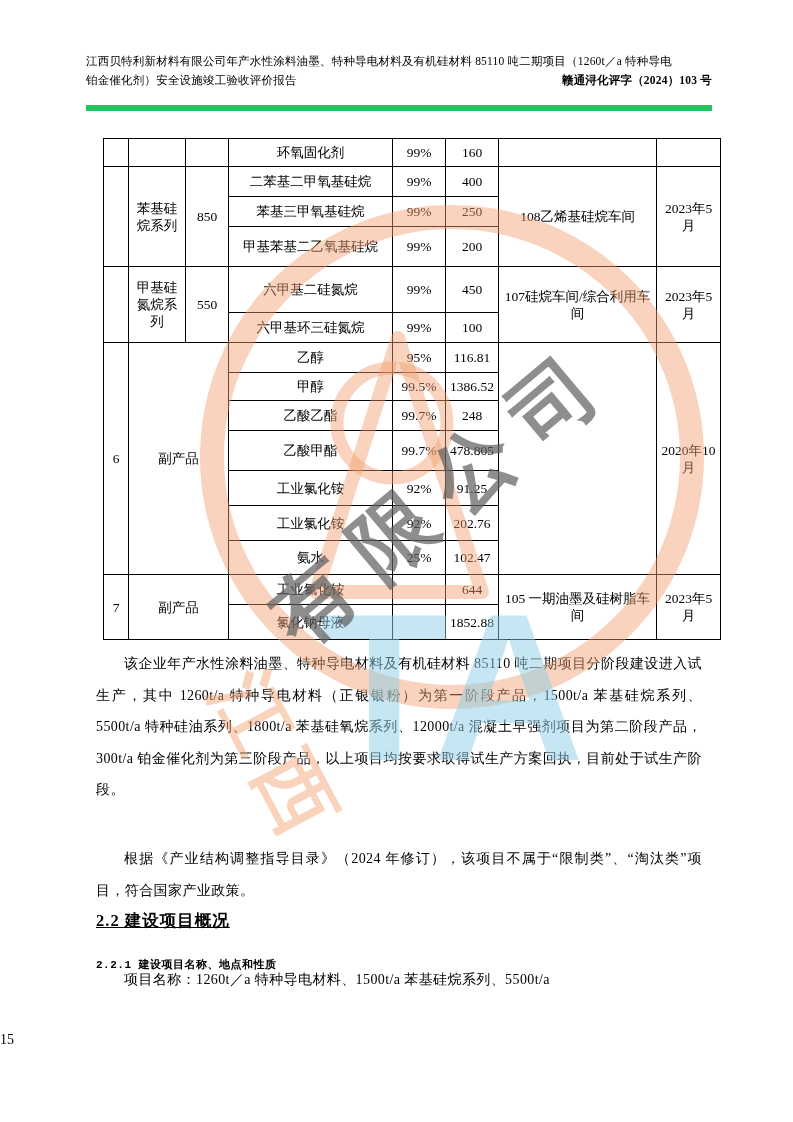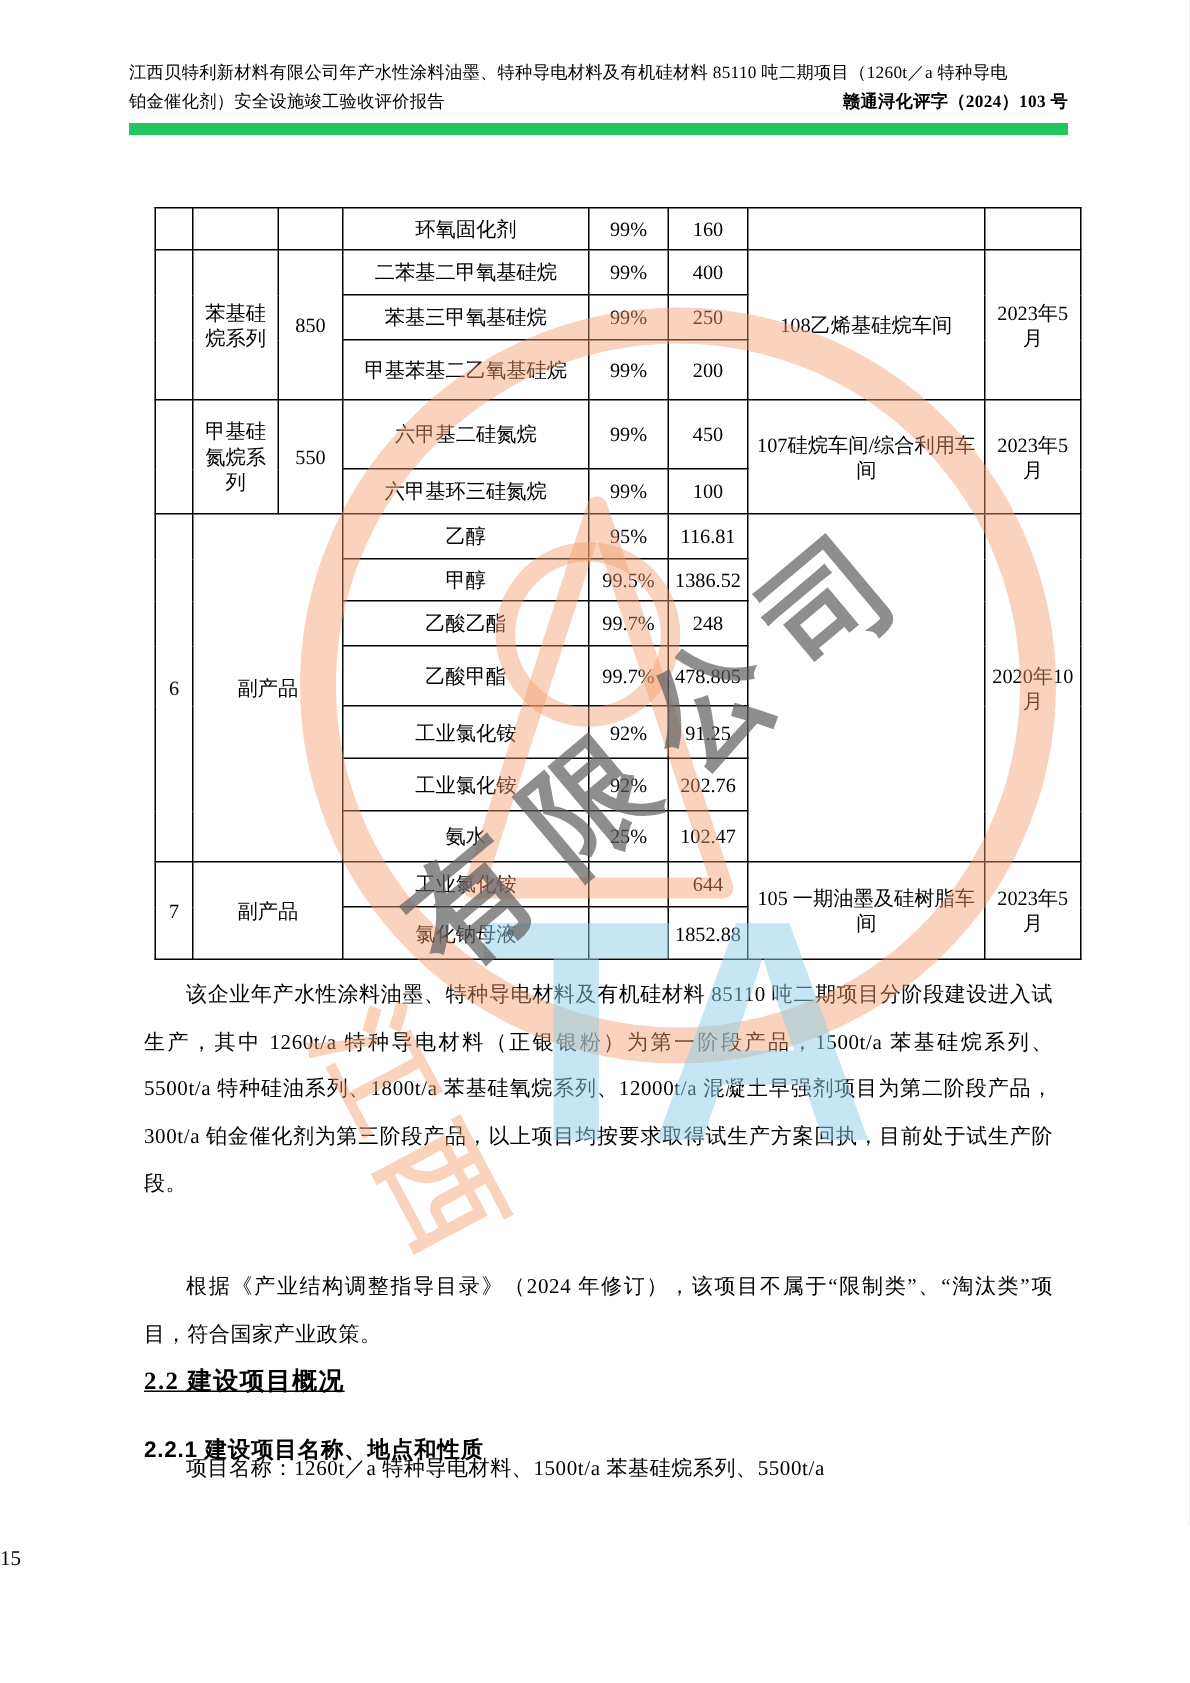--- a/index.html
+++ b/index.html
@@ -2,23 +2,23 @@
 <html><head>
 <meta charset="utf-8">
 <style>
   html,body{margin:0;padding:0;background:#e8e8e8;}
   #page{
     position:relative;width:793px;height:1122px;margin:0 auto;background:#ffffff;
     font-family:"Liberation Serif","DejaVu Serif",serif;color:#000;overflow:hidden;
   }
   
   .hdr{
-    position:absolute;left:86px;top:40px;width:626px;
+    position:absolute;left:86px;top:52px;width:626px;
     font-size:11.5px;line-height:19px;letter-spacing:.2px;
-    border-bottom:8px solid #22c55e;padding-bottom:4px;
+    border-bottom:6px solid #22c55e;padding-bottom:15px;
   }
   .hdr-line{white-space:nowrap;}
   .hdr-line3{display:flex;justify-content:space-between;}
   .hdr-doc{font-weight:bold;}
   
   table.maintbl{
     position:absolute;left:103px;top:138px;border-collapse:collapse;
     table-layout:fixed;width:617px;font-size:13.5px;padding-left:43px;
   }
   table.maintbl td{
@@ -31,22 +31,22 @@
     position:absolute;left:96px;width:606px;
     font-size:14px;line-height:31.5px;text-align:justify;text-indent:2em;
     letter-spacing:.4px;
   }
   .h-bold-serif{
     position:absolute;left:96px;width:606px;font-size:16.5px;font-weight:bold;
     letter-spacing:1px;
     text-decoration:underline;
   }
   .h-bold-sans{
-    position:absolute;left:96px;width:606px;font-size:15px;font-weight:bold;
-    font-family:Liberation Sans, sans-serif;letter-spacing:.5px;
+    position:absolute;left:96px;width:606px;font-size:11px;font-weight:bold;
+    font-family:Liberation Mono, monospace;letter-spacing:.5px;
   }
   .pagenum{
     position:absolute;left:0;top:1032px;width:793px;text-align:left;font-size:14px;
   }
   
   .wm{position:absolute;left:0;top:0;pointer-events:none;}
 </style>
 </head>
 <body>
 

